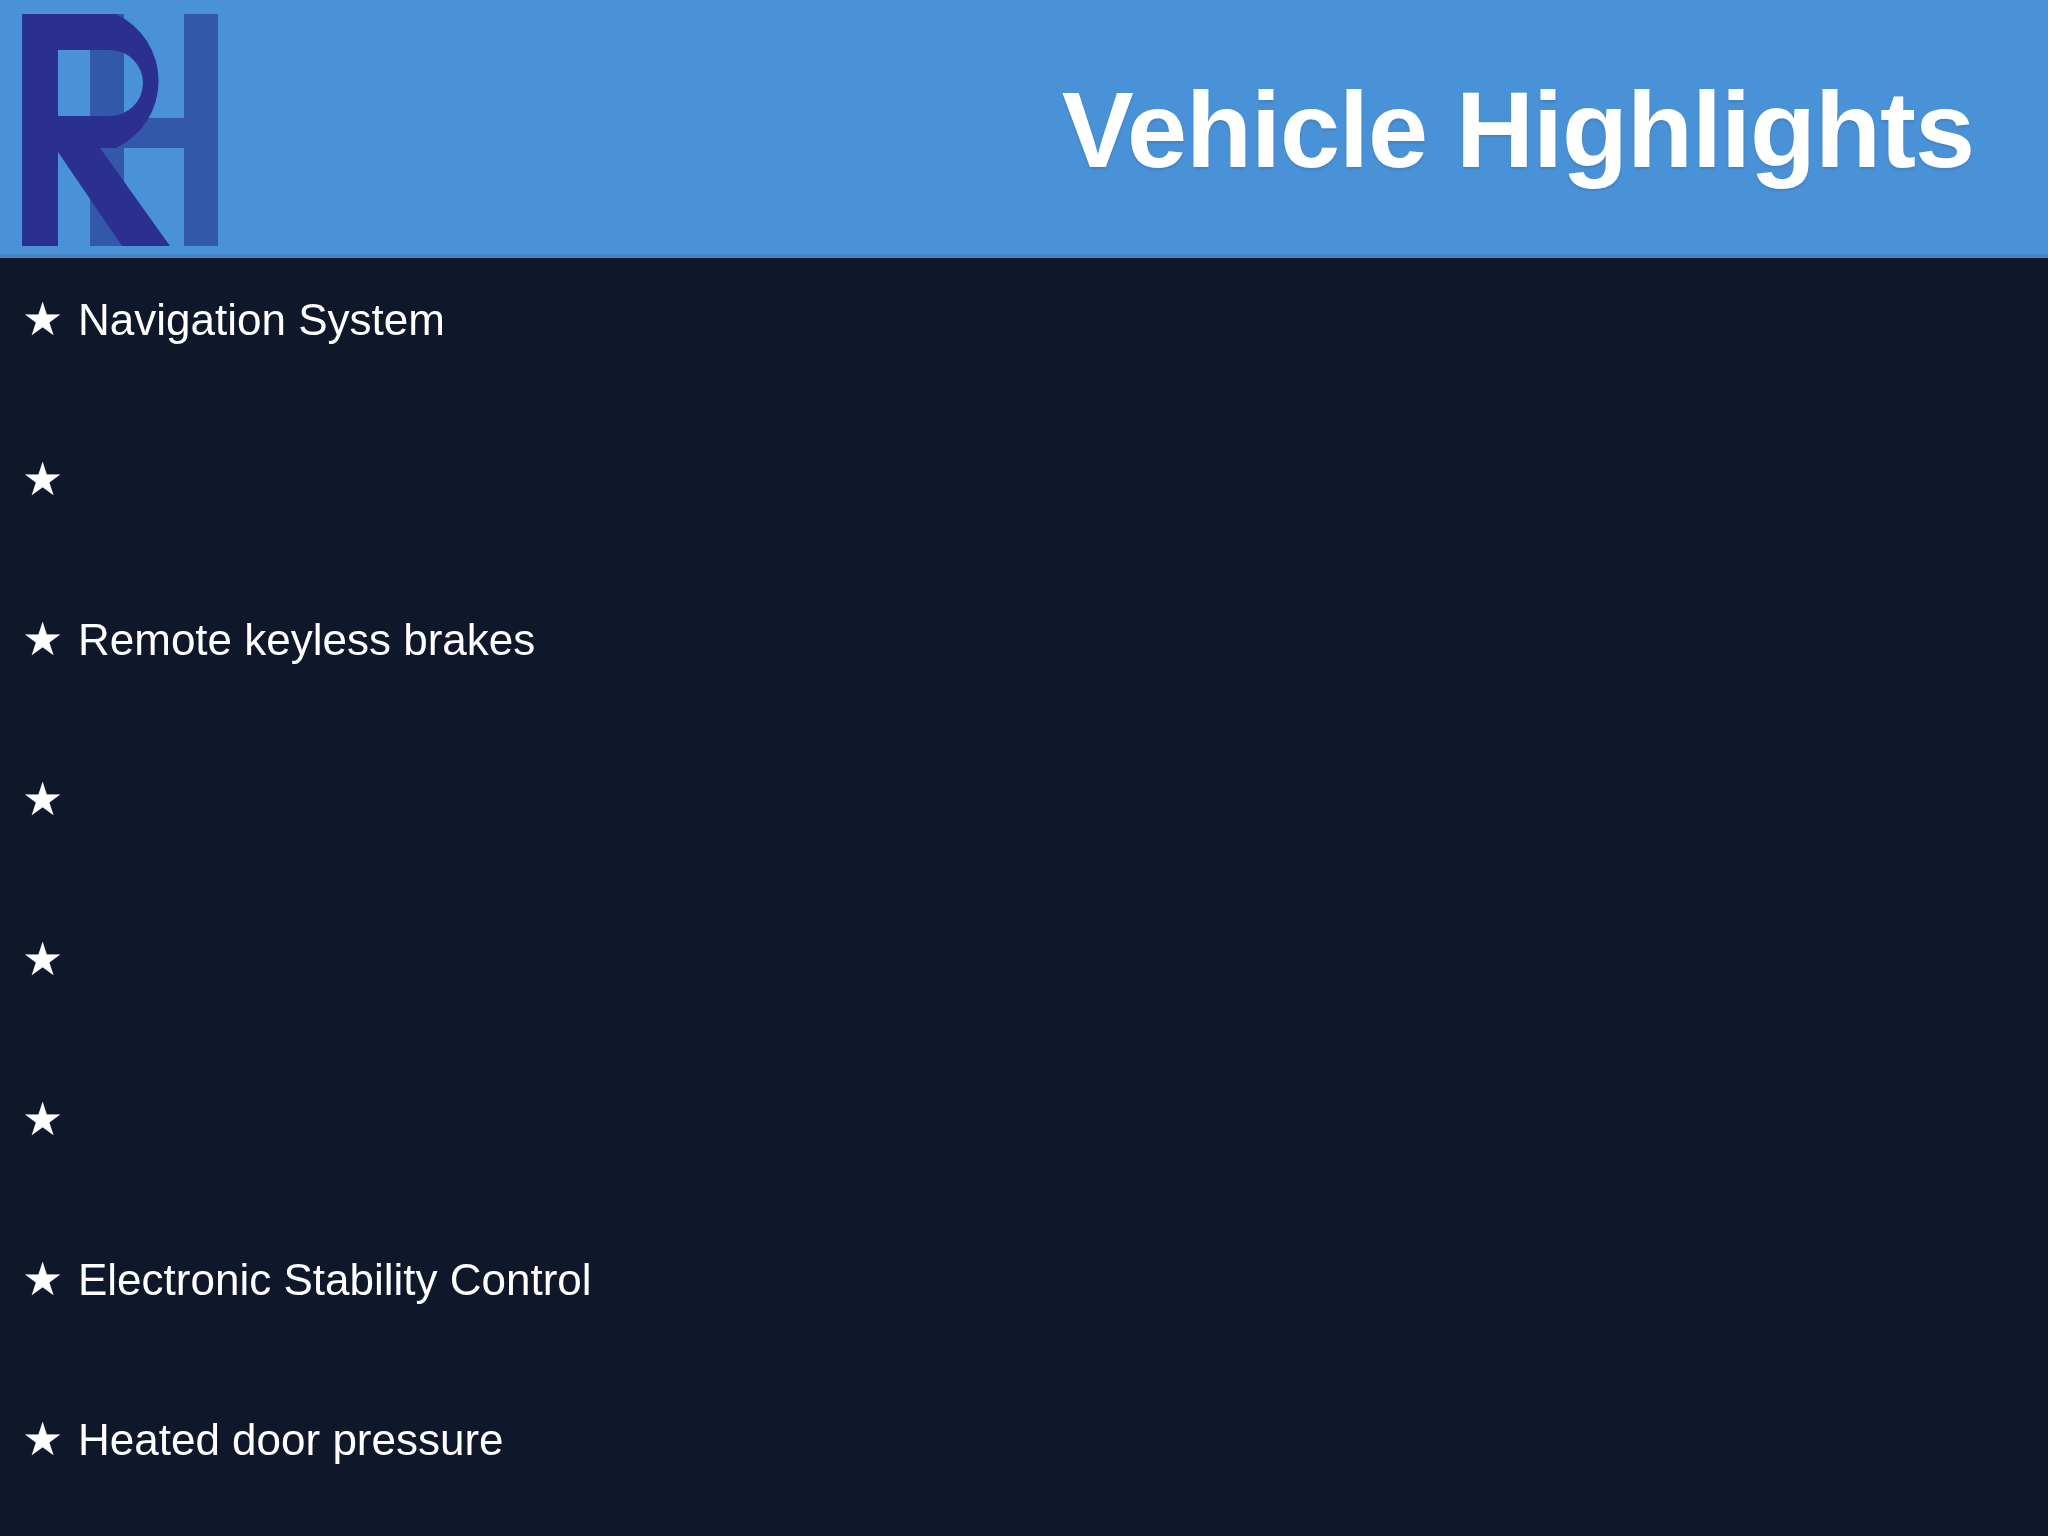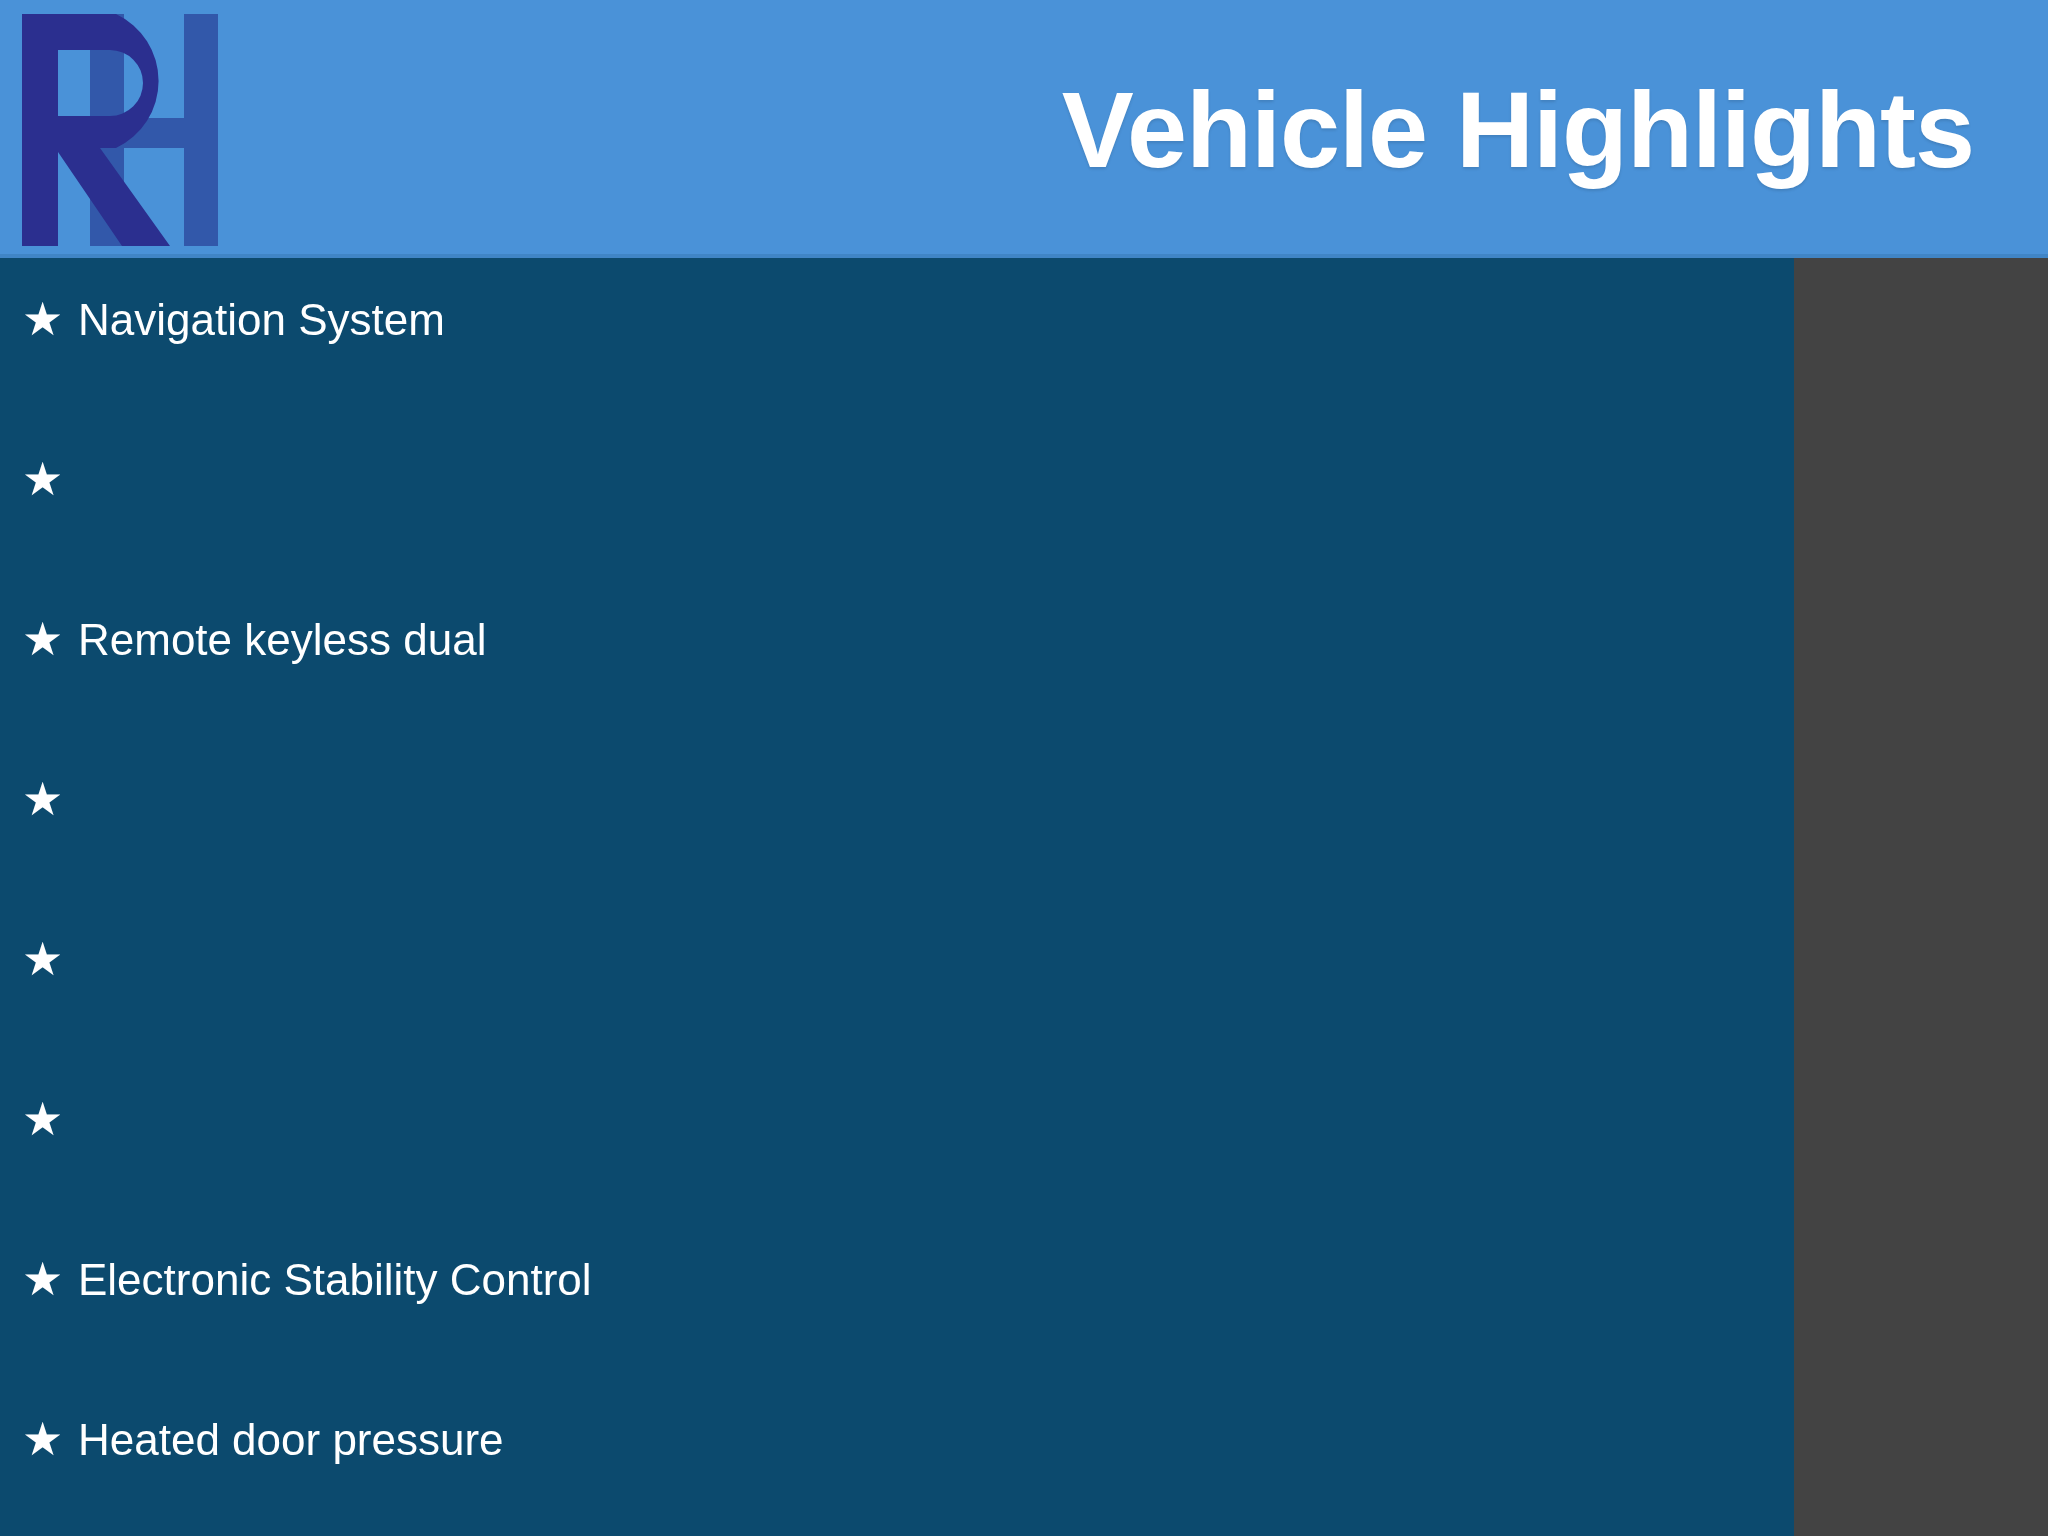--- a/index.html
+++ b/index.html
@@ -9,23 +9,23 @@
   }
   body {
     width: 2048px;
     height: 1536px;
     overflow: hidden;
     font-family: "Liberation Sans", sans-serif;
   }
 
   .slide {
     position: relative;
-    width: 1794px;
+    width: 2048px;
     height: 1536px;
-    background: #0c4a6e;
+    background: #0f172a;
   }
 
   
   .header {
     position: absolute;
     left: 0;
     top: 0;
     width: 2048px;
     height: 258px;
     background: #4a92d8;
@@ -129,21 +129,21 @@
       <span class="star-icon">★</span>
       <span class="highlight-label">Navigation System</span>
     </li>
 
     <li class="highlight-row">
       <span class="star-icon">★</span>
     </li>
 
     <li class="highlight-row">
       <span class="star-icon">★</span>
-      <span class="highlight-label">Remote keyless dual</span>
+      <span class="highlight-label">Remote keyless brakes</span>
     </li>
 
     <li class="highlight-row">
       <span class="star-icon">★</span>
     </li>
 
     <li class="highlight-row">
       <span class="star-icon">★</span>
     </li>
 

